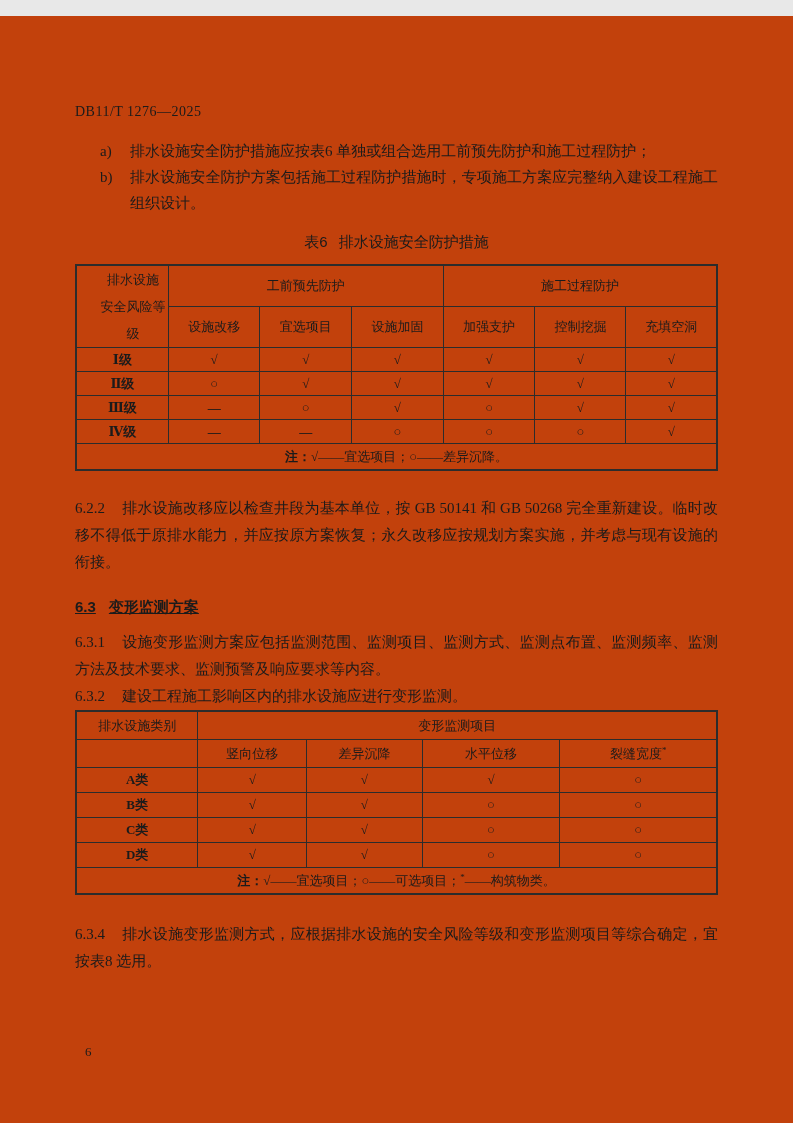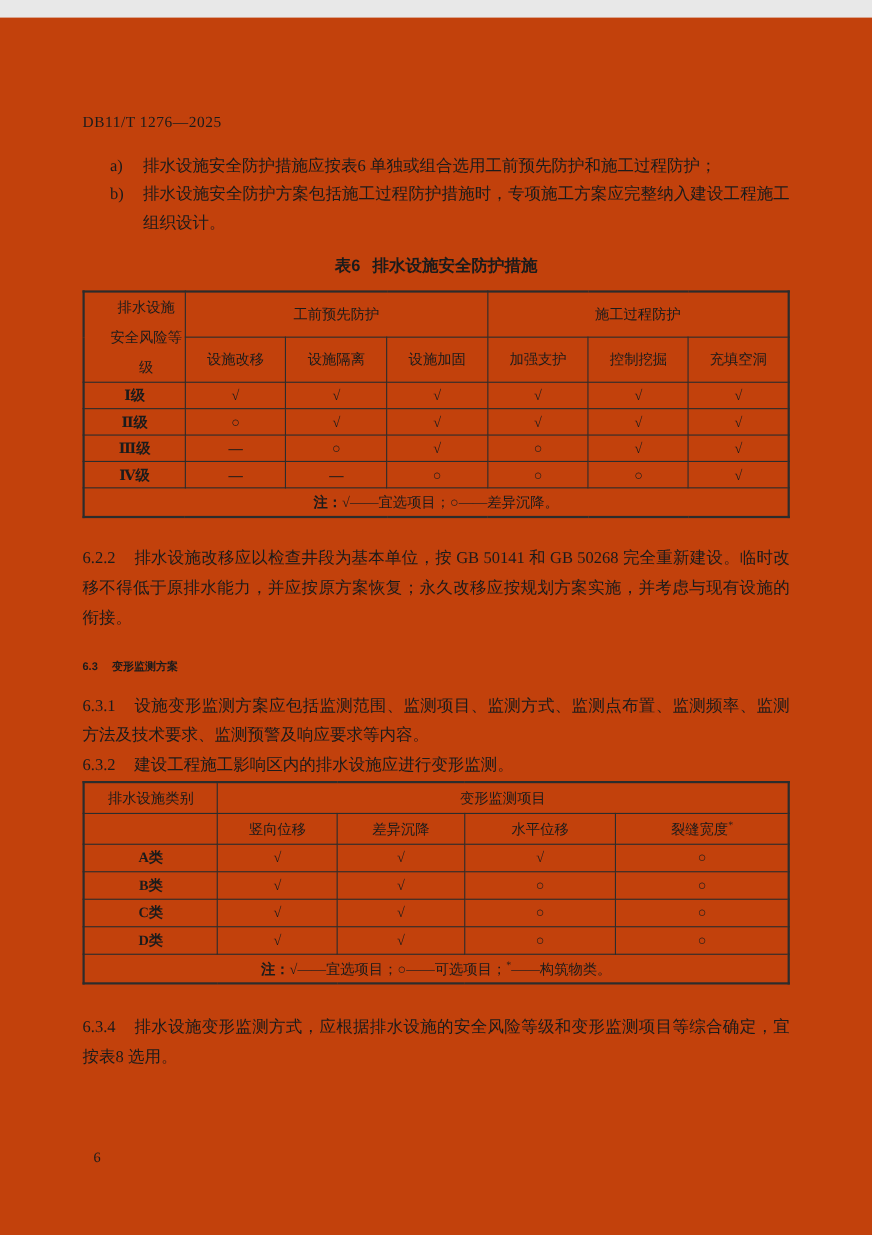--- a/index.html
+++ b/index.html
@@ -30,21 +30,21 @@
     position: relative;
     padding-left: 55px;
     font-size: 15px;
     line-height: 26px;
     text-align: justify;
   }
   .ab-marker { position: absolute; left: 25px; top: 0; }
   .table-title {
     text-align: center;
     font-family: "Liberation Sans", "DejaVu Sans", sans-serif;
-    font-weight: bold;
+    font-weight: normal;
     font-size: 15px;
     line-height: 20px;
     margin-top: 16px;
     margin-bottom: 12px;
   }
   .table-title .tnum { margin-right: 11px; }
   table.data-table {
     width: 100%;
     border-collapse: collapse;
     table-layout: fixed;
@@ -73,23 +73,24 @@
   .clause {
     font-size: 15px;
     line-height: 27px;
     text-align: justify;
   }
   .clause .cnum { margin-right: 17px; }
   .m-622 { margin-top: 24px; }
   .section-heading {
     font-family: "Liberation Sans", "DejaVu Sans", sans-serif;
     font-weight: bold;
-    font-size: 10px;
+    font-size: 15px;
     margin-top: 20px;
     line-height: 22px;
+    text-decoration: underline;
   }
   .section-heading .cnum { margin-right: 13px; }
   .m-631 { margin-top: 11px; }
   .m-634 { margin-top: 26px; }
   .tt7 { margin-top: 26px; }
   sup.star { font-size: 9px; vertical-align: super; line-height: 0; }
   .page-number {
     position: absolute;
     left: 85px;
     top: 1028px;
@@ -133,21 +134,21 @@
         <tr class="hrow">
           <td rowspan="2" class="corner-cell">
             <span class="cline">排水设施</span>
             <span class="cline">安全风险等级</span>
           </td>
           <td colspan="3">工前预先防护</td>
           <td colspan="3">施工过程防护</td>
         </tr>
         <tr class="hrow">
           <td>设施改移</td>
-          <td>设施隔离</td>
+          <td>宜选项目</td>
           <td>设施加固</td>
           <td>加强支护</td>
           <td>控制挖掘</td>
           <td>充填空洞</td>
         </tr>
         <tr class="drow">
           <td>Ⅰ级</td>
           <td>√</td>
           <td>√</td>
           <td>√</td>

